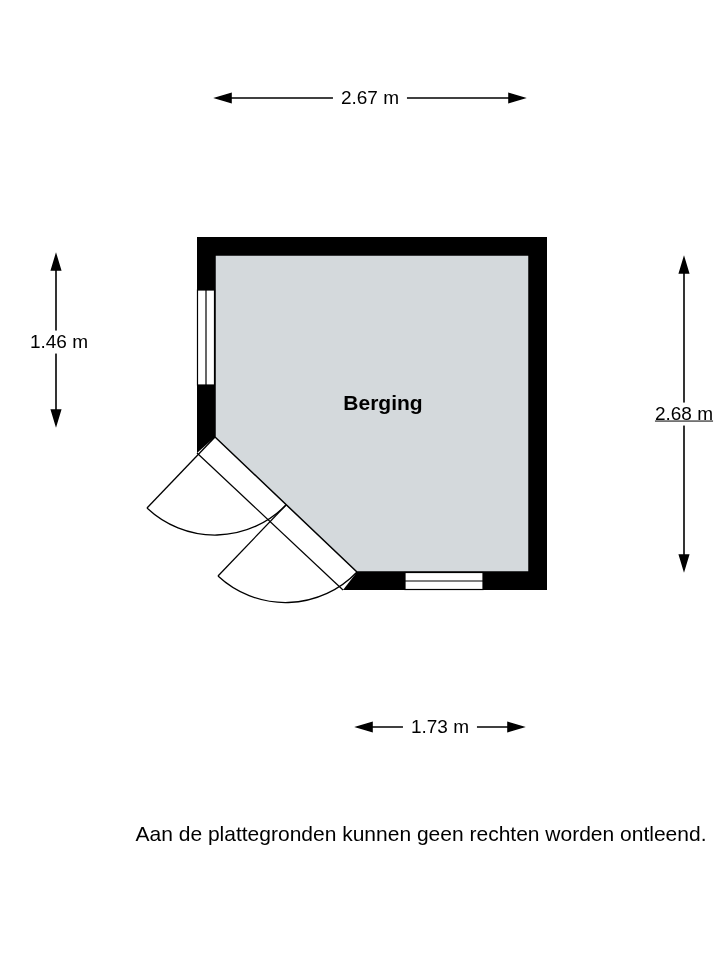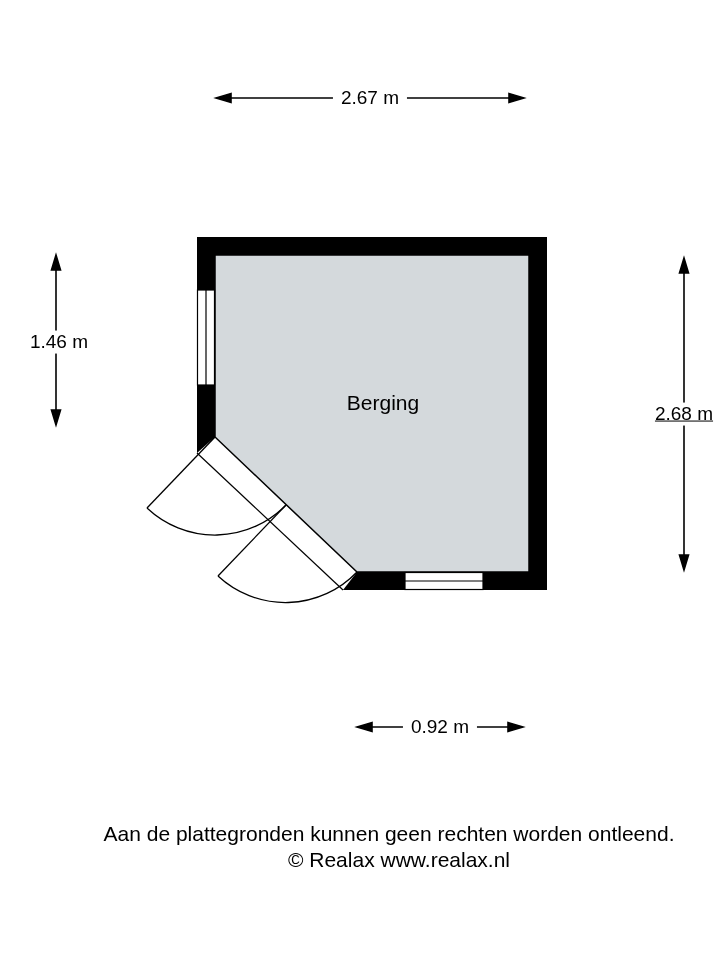--- a/index.html
+++ b/index.html
@@ -21,20 +21,21 @@
     padding:1px 8px;
     white-space:nowrap;
     line-height:1.1;
   }
   .room-label{
     position:absolute;
     transform:translate(-50%,-50%);
     color:#000;
     font-size:21px;
     white-space:nowrap;
+    font-weight:bold;
   }
   .footer-line{
     position:absolute;
     transform:translate(-50%,-50%);
     color:#000;
     font-size:21px;
     white-space:nowrap;
   }
 </style>
 </head>
@@ -98,21 +99,20 @@
       </g>
     </g>
   </svg>
 
   <div class="dim-label" style="left:358px;top:98px;">2.67 m</div>
 
   <div class="dim-label" style="left:47px;top:342px;text-align:right;">1.46 m</div>
 
   <div class="dim-label" style="left:672px;top:414px;text-decoration:underline;">2.68 m</div>
 
-  <div class="dim-label" style="left:428px;top:727px;">0.92 m</div>
+  <div class="dim-label" style="left:428px;top:727px;">1.73 m</div>
 
   <div class="room-label" style="left:371px;top:403px;">Berging</div>
 
-  <div class="footer-line" style="left:377px;top:834px;">Aan de plattegronden kunnen geen rechten worden ontleend.</div>
+  <div class="footer-line" style="left:409px;top:834px;">Aan de plattegronden kunnen geen rechten worden ontleend.</div>
 
-  <div class="footer-line" style="left:387px;top:860px;">© Realax www.realax.nl</div>
 
 </div>
 
 </body></html>

